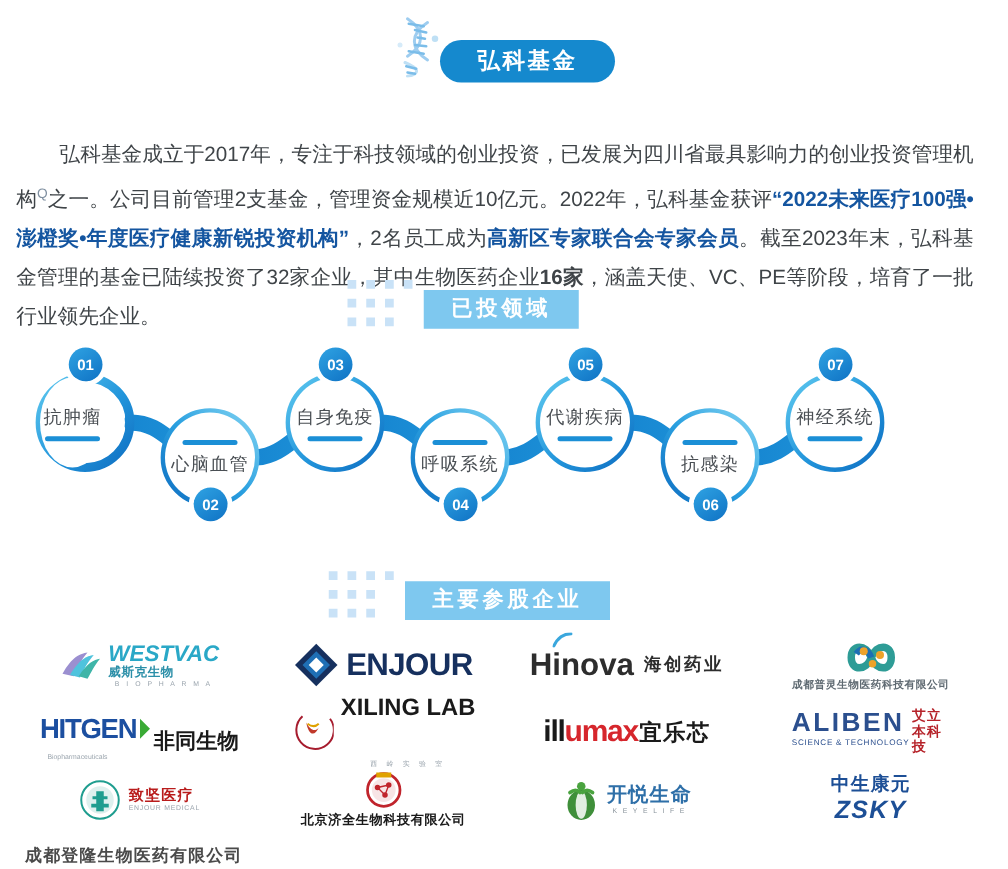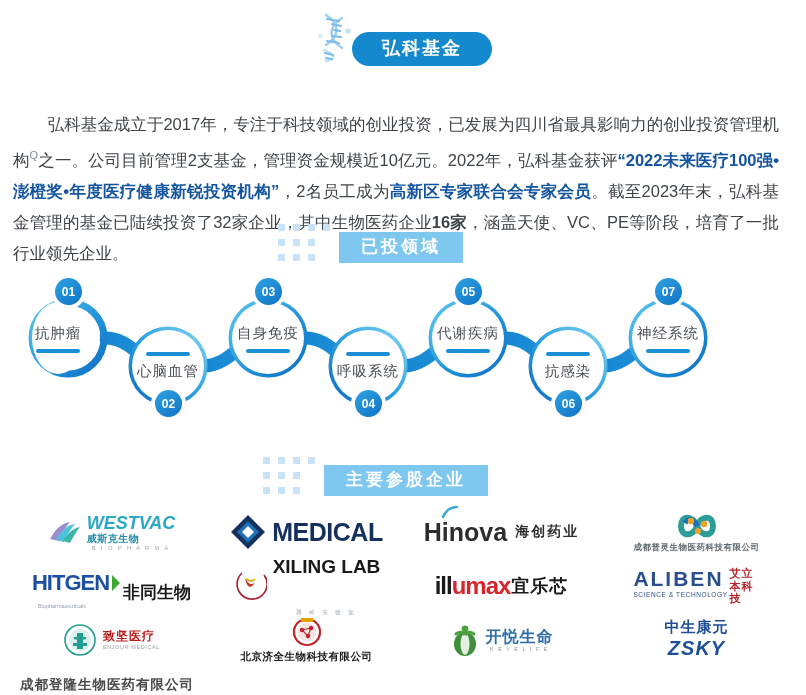--- a/index.html
+++ b/index.html
@@ -304,21 +304,21 @@
     </div>
   </div>
 
   <div class="logo">
     <div class="wrap">
       <svg width="36" height="36" viewBox="0 0 36 36">
         <polygon points="18,1 35,18 18,35 1,18" fill="#16305e"></polygon>
         <polygon points="18,7 29,18 18,29 7,18" fill="#1f6fb5"></polygon>
         <polygon points="18,12 24,18 18,24 12,18" fill="#ffffff"></polygon>
       </svg>
-      <div class="en" style="color:#16305e;margin-left:6px;font-size:25px;">MEDICAL</div>
+      <div class="en" style="color:#16305e;margin-left:6px;font-size:25px;">ENJOUR</div>
     </div>
   </div>
 
   <div class="logo">
     <div class="wrap">
       <div style="position:relative;">
         <svg width="16" height="12" viewBox="0 0 16 12" style="position:absolute;left:18px;top:-12px;">
           <path d="M1 11 C5 2,11 1,15 1" stroke="#3aa7dd" stroke-width="2.4" fill="none" stroke-linecap="round"></path>
         </svg>
         <div class="en" style="color:#2d2d2d;font-size:25px;letter-spacing:0px;">Hinova</div>

